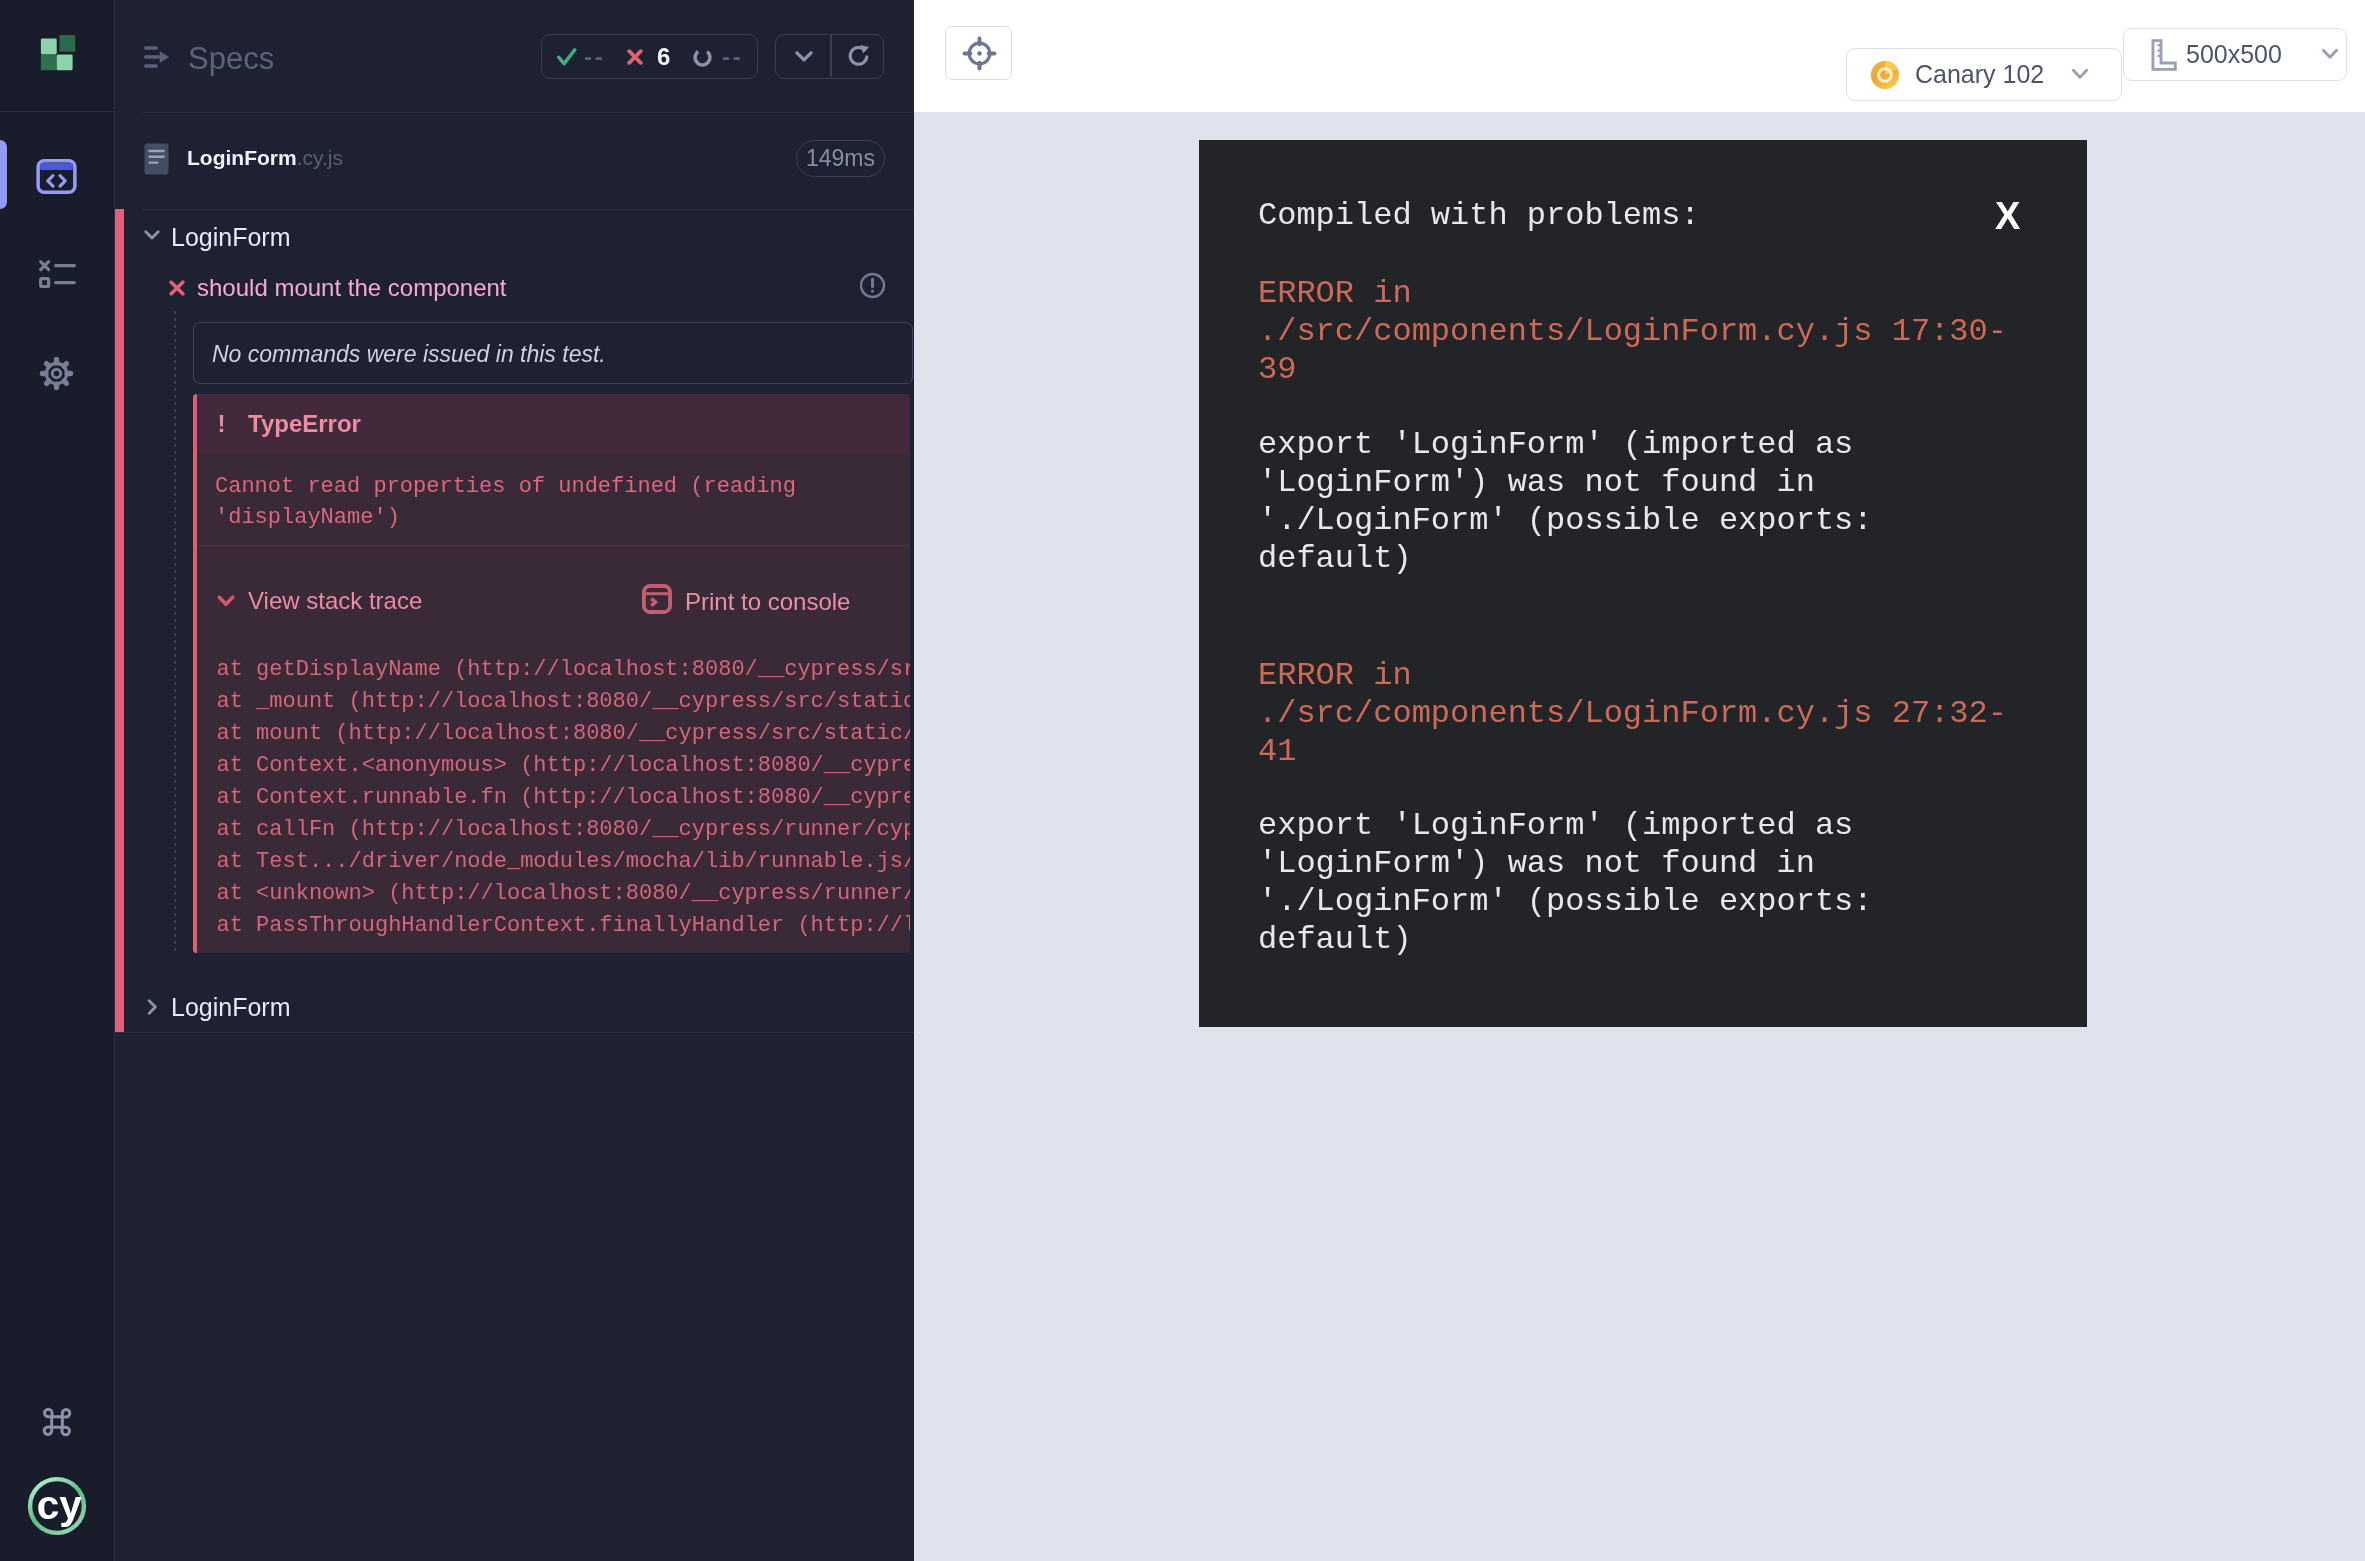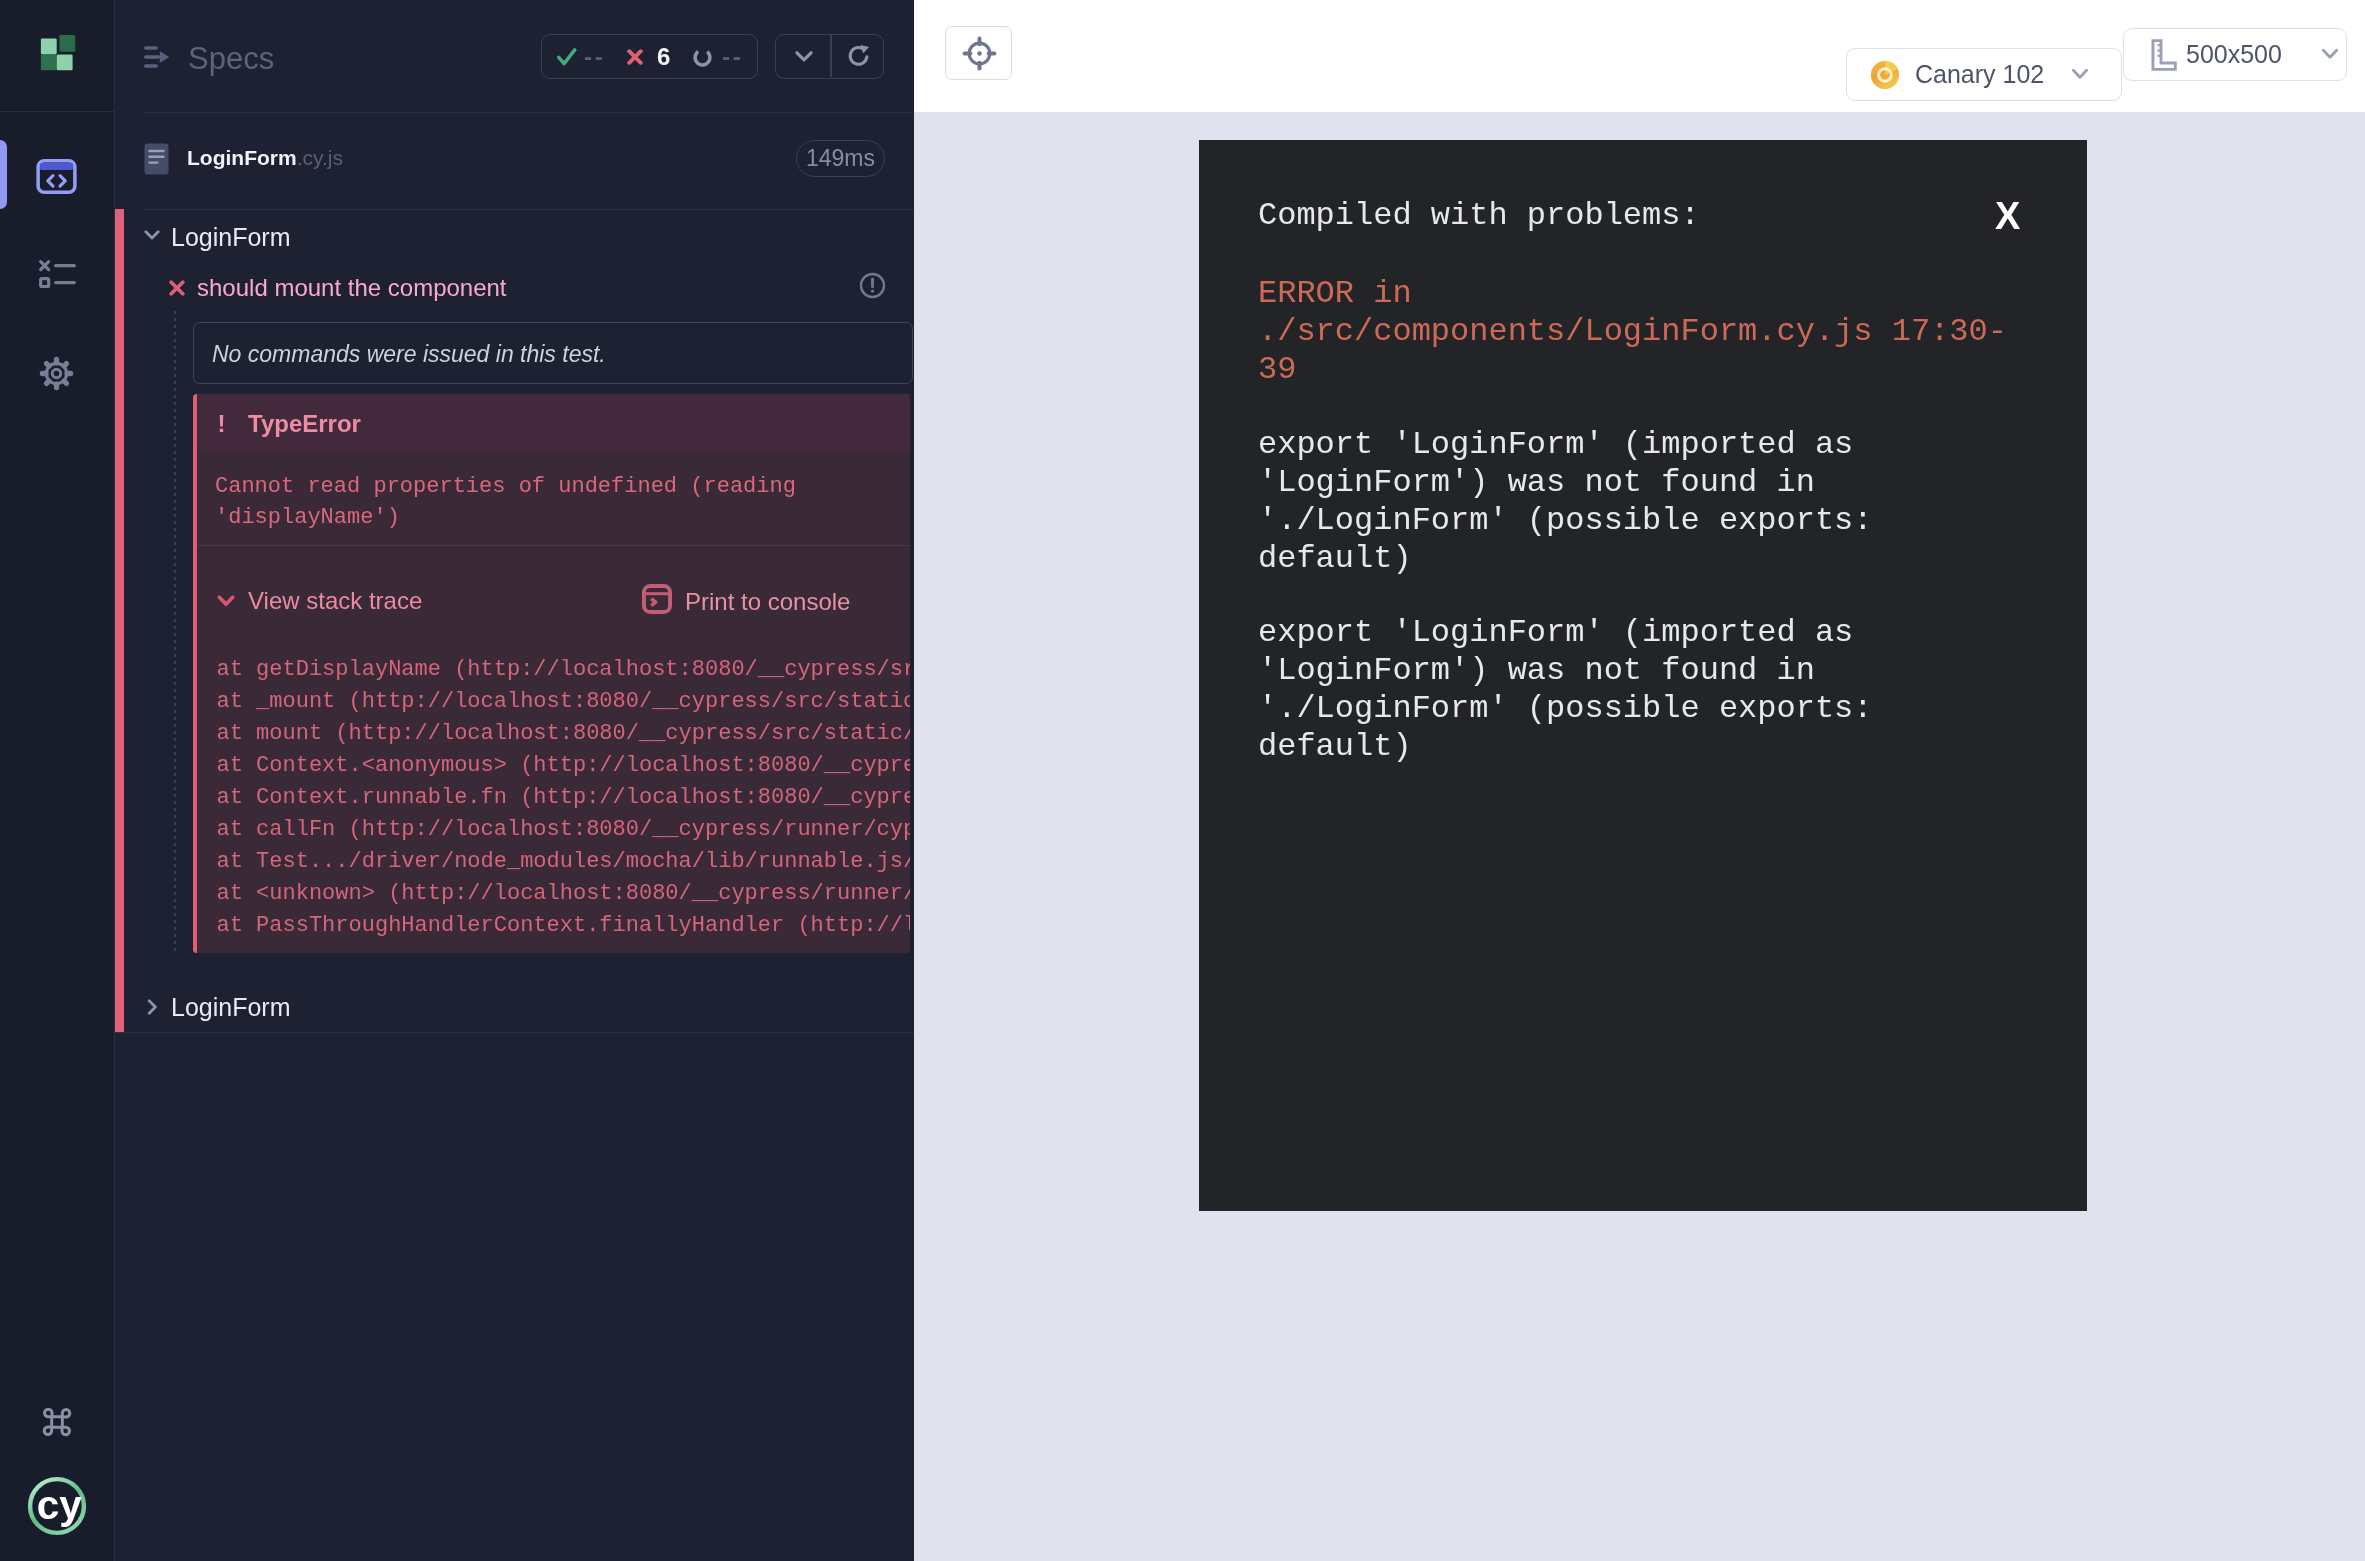--- a/index.html
+++ b/index.html
@@ -48,21 +48,21 @@
      font-size:22px; color:#d4657a; line-height:32px; white-space:pre; overflow:hidden; }
   #describe2 { left:56px; top:993px; font-size:25px; color:#e8eaf2; }
   
   #topbar { left:914px; top:0; width:1452px; height:112px; background:#ffffff; }
   #rightbg { left:914px; top:112px; width:1452px; height:1450px; background:#e0e3ed; }
   #crossbtn { left:31px; top:26px; width:67px; height:54px; border:1.8px solid #d8dce6; border-radius:7px; }
   #canarybtn { left:932px; top:27.5px; width:276px; height:53px; border:1.8px solid #dce0ea; border-radius:9px;margin-top:20px; }
   #canarybtn .txt, #sizebtn .txt { position:absolute; top:11.5px; font-size:25px; color:#4e5468; }
   #sizebtn { left:1209px; top:27.5px; width:224px; height:53px; border:1.8px solid #dce0ea; border-radius:9px;padding-left:20px; }
   
-  #overlay { left:1199px; top:140px; width:888px; height:1071px; background:#232427; overflow:hidden;
+  #overlay { left:1199px; top:140px; width:888px; height:887px; background:#232427; overflow:hidden;
      font-family:"Liberation Mono",monospace; font-size:32px; line-height:38px; color:#e6e8ea; }
   #overlay .inner { position:absolute; left:59px; top:57px; width:772px; }
   #overlay .errhdr { color:#cd6a57; }
   #closex { position:absolute; left:796px; top:57px; font-size:38px; font-weight:bold; color:#ffffff;
      font-family:"Liberation Sans",sans-serif; }
 </style>
 </head>
 <body>
 <div class="abs" id="sidebar"></div>
 <div class="abs" style="left:0; top:111px; width:114px; height:0.9px; background:#2b2f42;"></div>
@@ -269,17 +269,18 @@
       <span class="txt" style="left:62px;">500x500</span>
     </div>
 </div>
 <div class="abs" id="rightbg"></div>
 
 <div class="abs" id="overlay">
   <div class="inner">
     <div>Compiled with problems:</div>
     <div class="errhdr" style="margin-top:40px;">ERROR in ./src/components/LoginForm.cy.js 17:30-39</div>
     <div style="margin-top:37px;">export 'LoginForm' (imported as 'LoginForm') was not found in './LoginForm' (possible exports: default)</div>
+    <div class="errhdr" style="margin-top:79px;">ERROR in ./src/components/LoginForm.cy.js 27:32-41</div>
     <div style="margin-top:36px;">export 'LoginForm' (imported as 'LoginForm') was not found in './LoginForm' (possible exports: default)</div>
   </div>
   <div id="closex">X</div>
 </div>
 
 
 </body></html>

